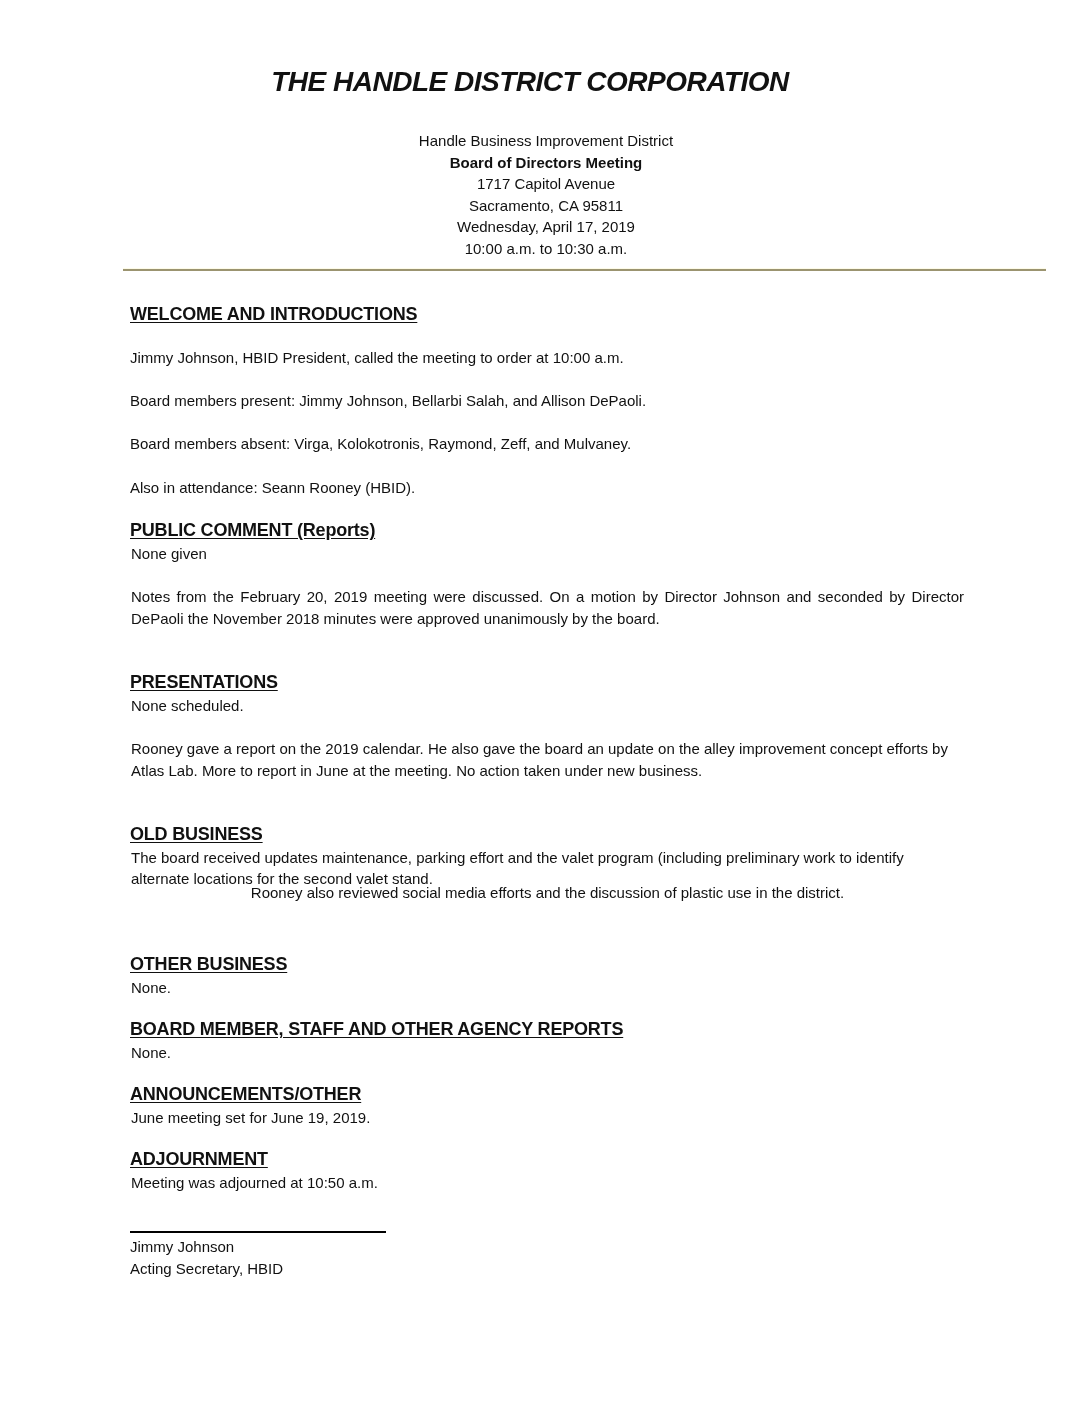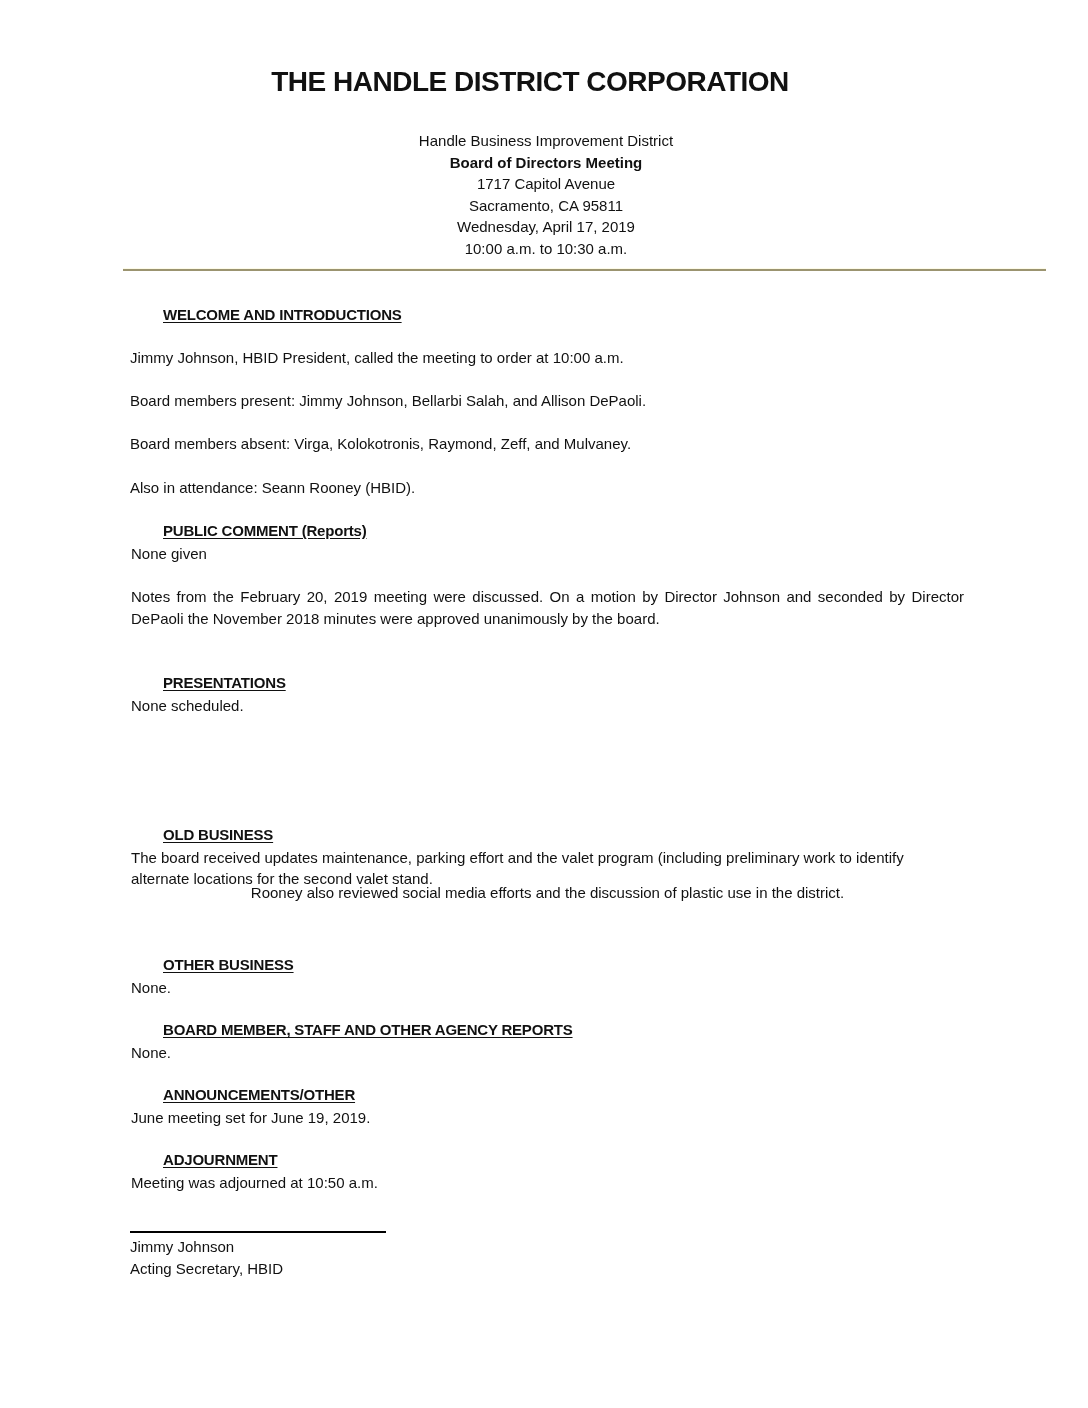--- a/index.html
+++ b/index.html
@@ -18,20 +18,21 @@
     .title {
       position: absolute;
       top: 66px;
       left: 0;
       width: 1060px;
       text-align: center;
       font-size: 28px;
       font-weight: bold;
       letter-spacing: -0.5px;
       margin: 0;
+      font-style: italic;
     }
     .subheader {
       position: absolute;
       top: 130px;
       left: 0;
       width: 1092px;
       text-align: center;
       font-size: 15px;
       line-height: 21.6px;
     }
@@ -49,23 +50,22 @@
       position: absolute;
       left: 130px;
       width: 835px;
       font-size: 15px;
       line-height: 21.6px;
     }
     .heading {
       font-weight: bold;
       text-decoration: underline;
       text-underline-offset: 2px;
-      font-size: 15px;
+      font-size: 18px;
       letter-spacing: -0.2px;
-      margin-left: 33px;
     }
     .para {
       margin: 1px;
     }
     .justify { text-align: justify; text-align-last: left; }
     .sigline {
       position: absolute;
       top: 1231px;
       left: 130px;
       width: 256px;
@@ -105,20 +105,21 @@
 <div class="block" style="top:585px;">
   <p class="para justify">Notes from the February 20, 2019 meeting were discussed.  On a motion by Director Johnson and seconded by Director DePaoli the November 2018 minutes were approved unanimously by the board.</p>
 </div>
 
 <div class="block" style="top:672px;">
   <div class="heading">PRESENTATIONS</div>
   <p class="para">None scheduled.</p>
 </div>
 
 <div class="block" style="top:737px;">
+  <p class="para">Rooney gave a report on the 2019 calendar.  He also gave the board an update on the alley improvement concept efforts by Atlas Lab.  More to report in June at the meeting.  No action taken under new business.</p>
 </div>
 
 <div class="block" style="top:824px;">
   <div class="heading">OLD BUSINESS</div>
   <p class="para">The board received updates maintenance, parking effort and the valet program (including preliminary work to identify alternate locations for the second valet stand.</p>
 </div>
 <div class="block" style="top:882px;text-align:center;">Rooney also reviewed social media efforts and the discussion of plastic use in the district.</div>
 
 <div class="block" style="top:954px;">
   <div class="heading">OTHER BUSINESS</div>

